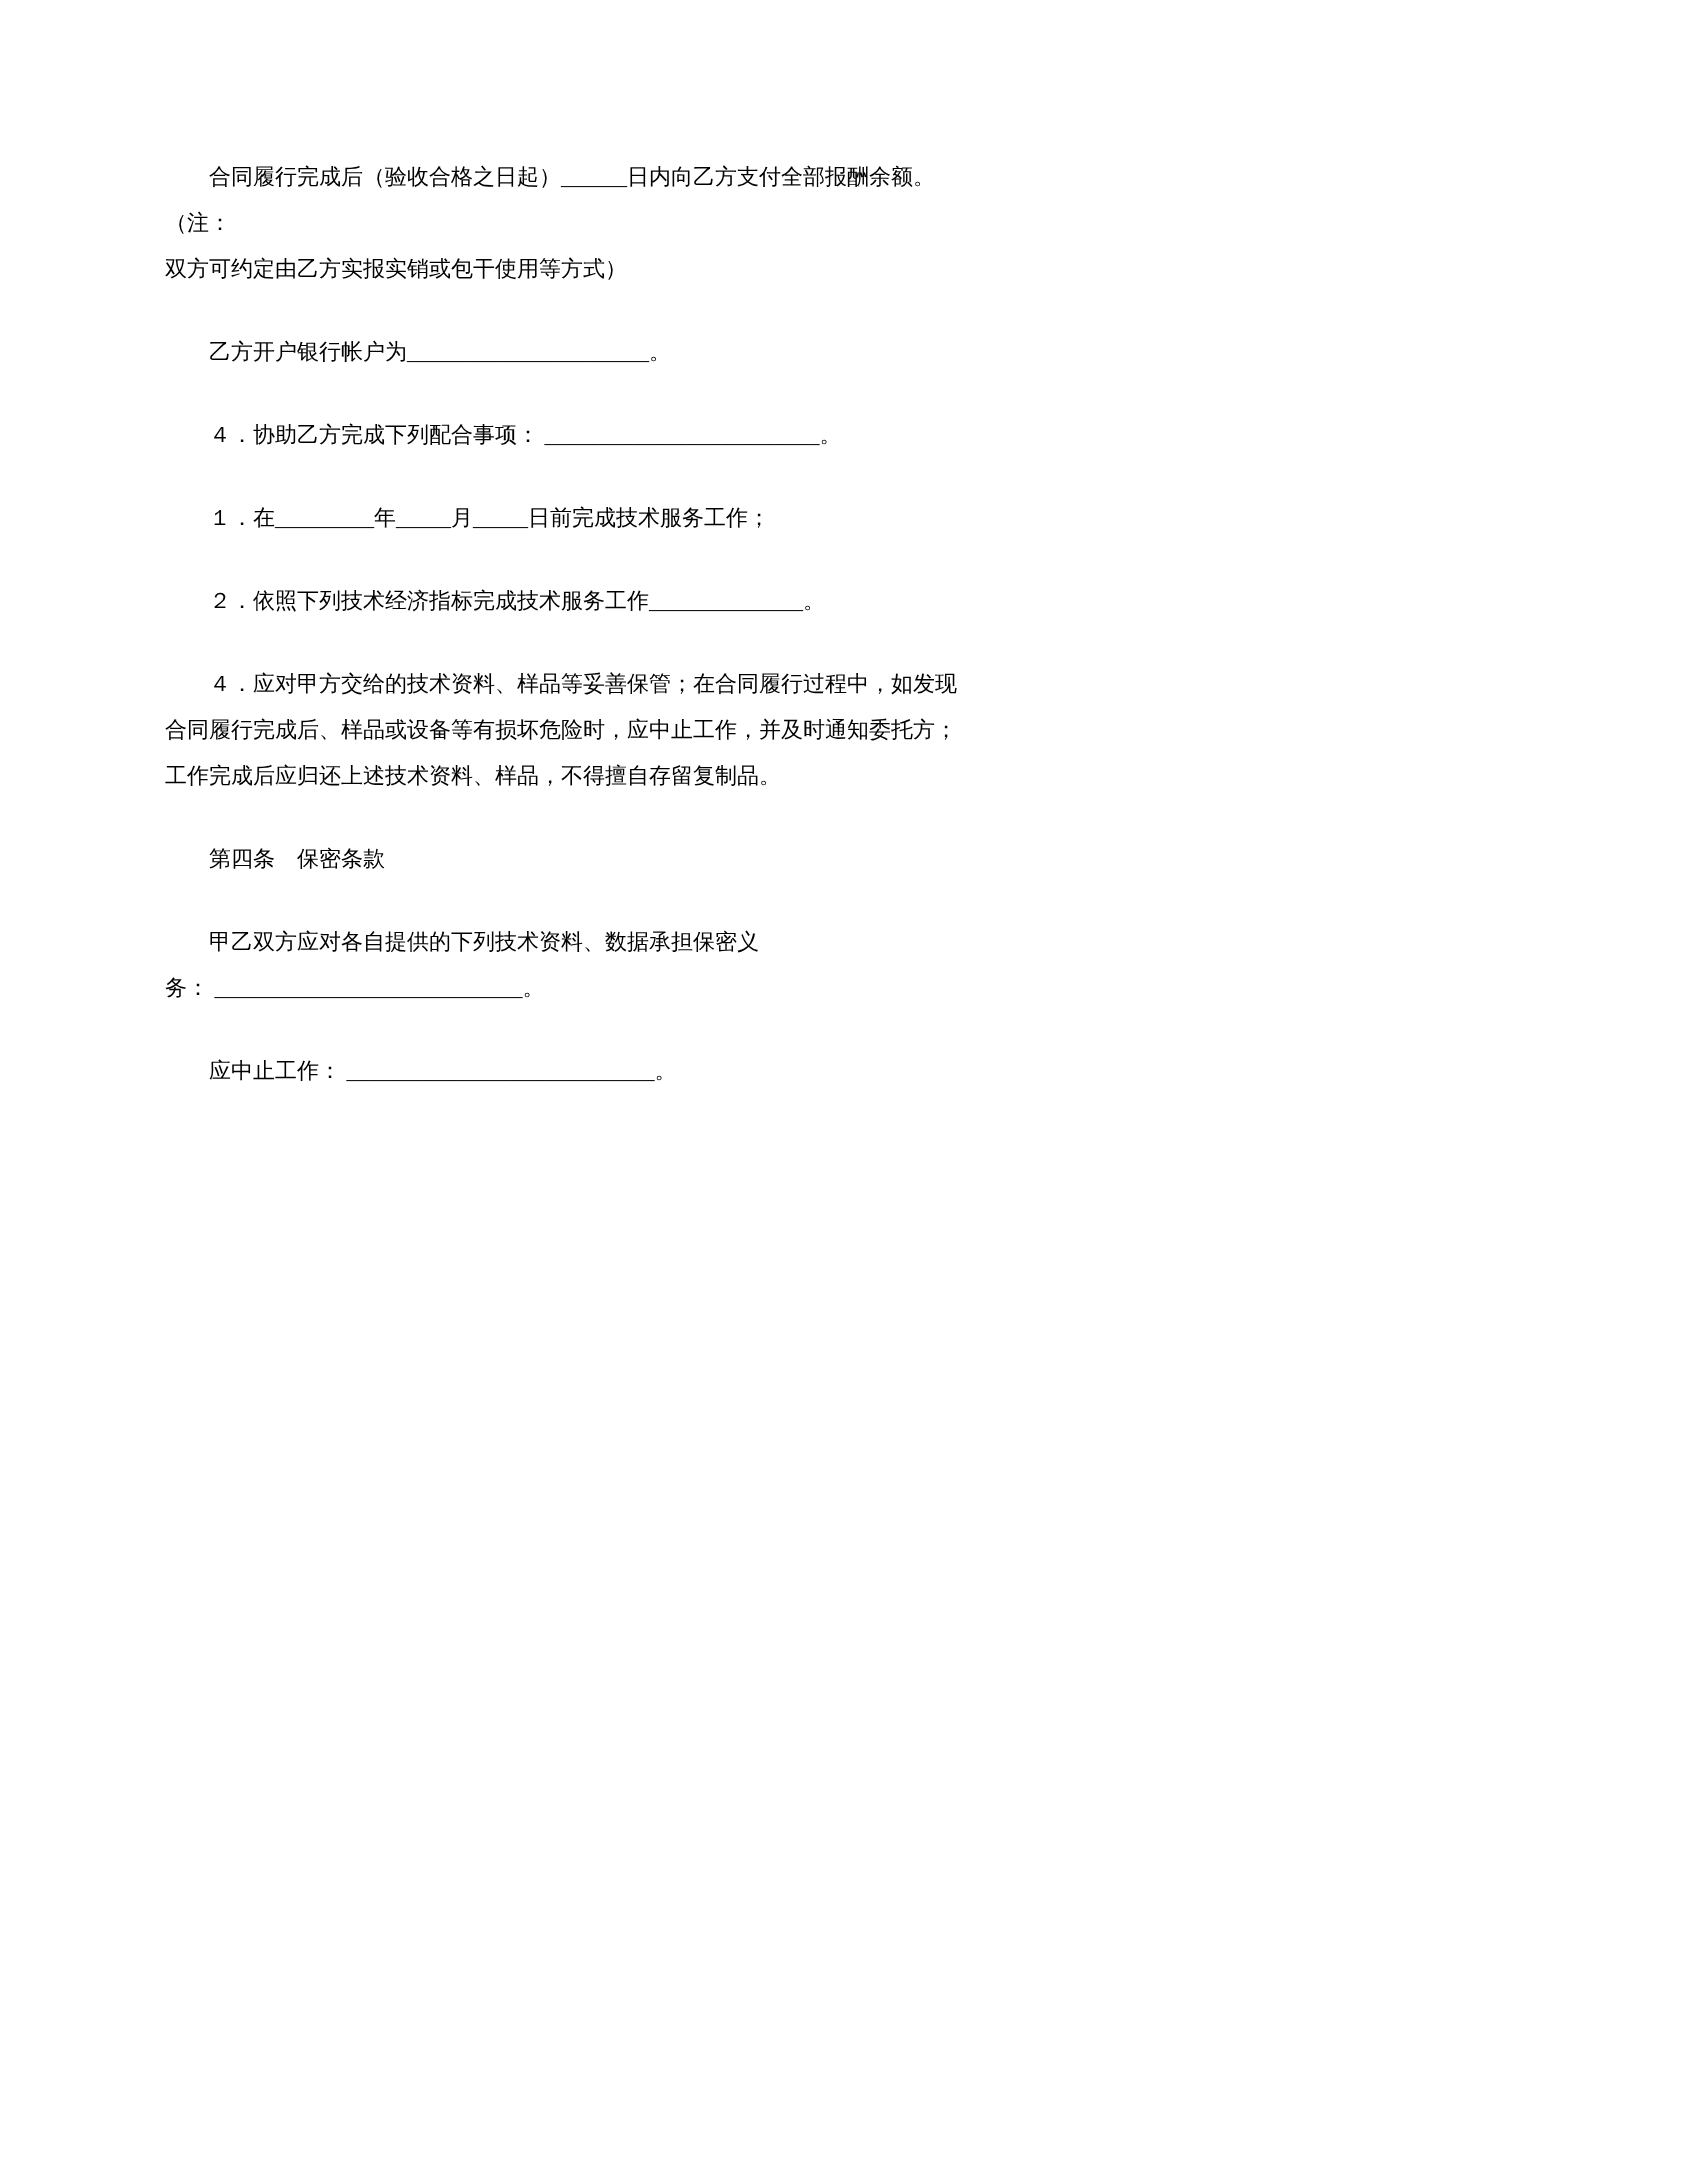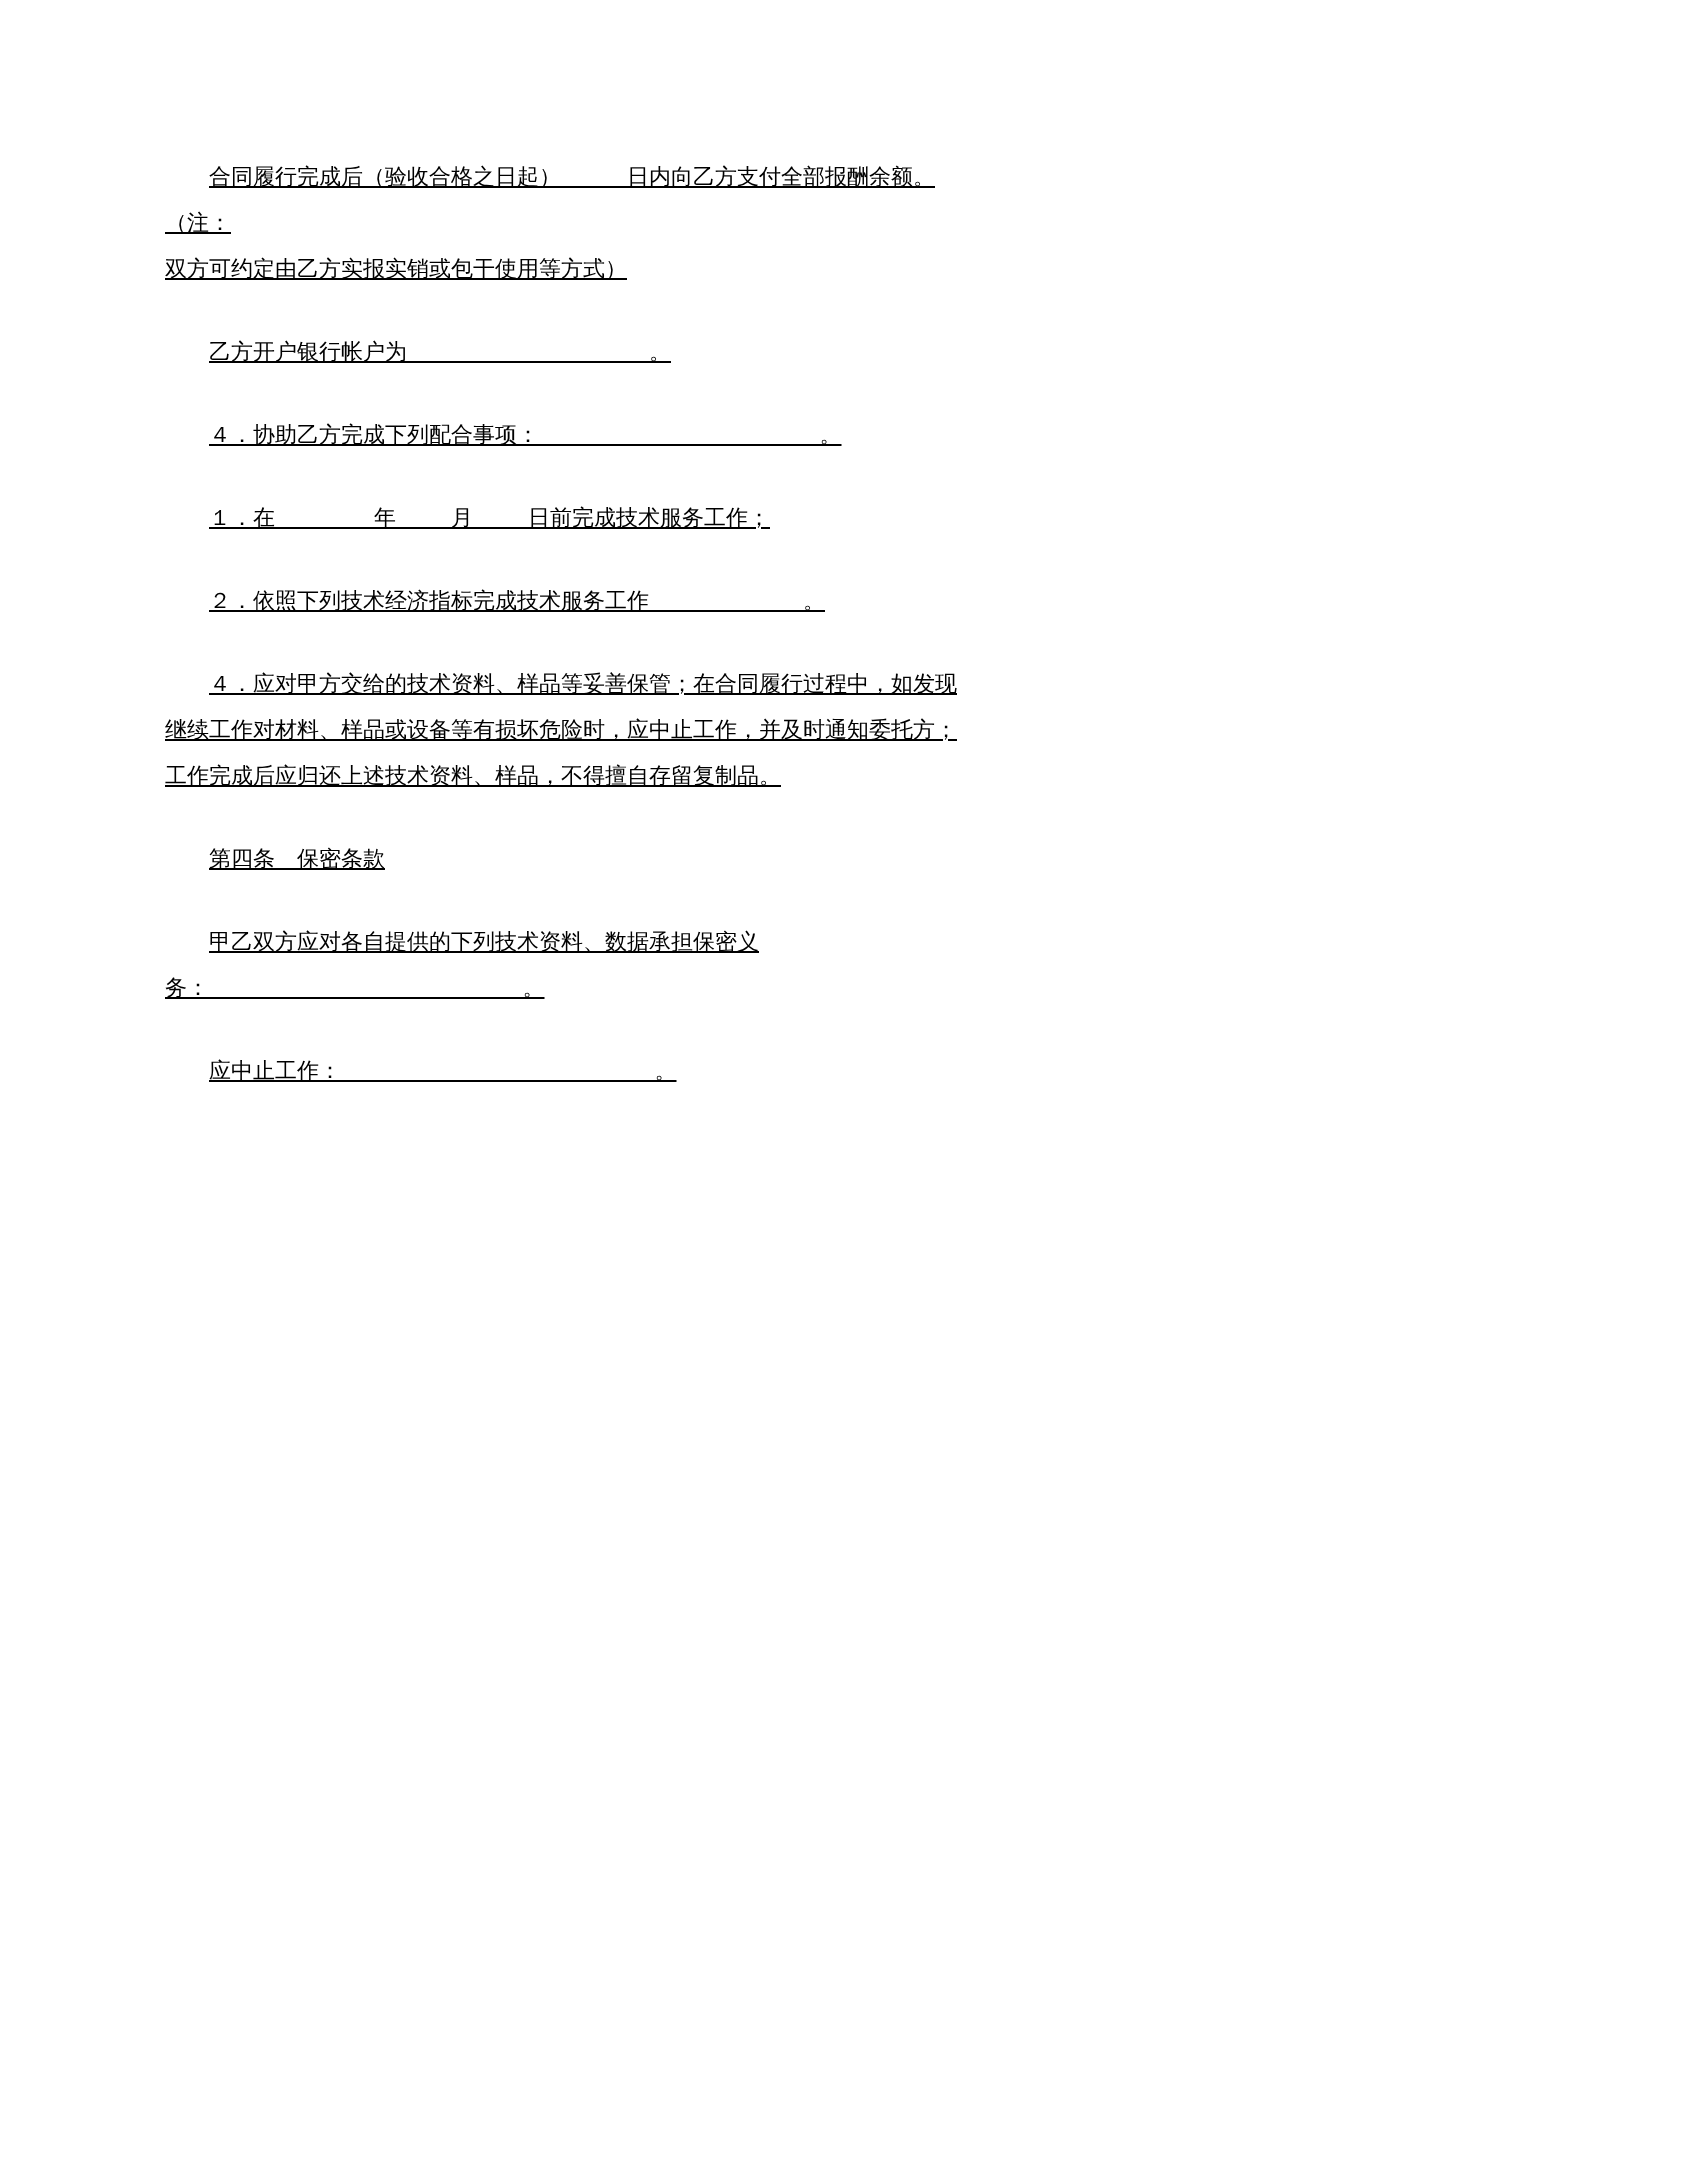--- a/index.html
+++ b/index.html
@@ -24,21 +24,20 @@
   .doc {
     width: 826px;
   }
   .doc p {
     font-size: 22px;
     line-height: 46px;
     margin: 0 0 37px 0;
     text-indent: 44px;
     white-space: normal;
     word-break: keep-all;
-    text-decoration: underline;
   }
   .doc p span {
     display: inline;
   }
 </style>
 </head>
 <body>
 
 <div class="page">
   <div class="doc">
@@ -61,21 +60,21 @@
       <span>１．在_________年_____月_____日前完成技术服务工作；</span>
     </p>
 
     <p>
       <span>２．依照下列技术经济指标完成技术服务工作______________。</span>
     </p>
 
 
     <p>
       <span>４．应对甲方交给的技术资料、样品等妥善保管；在合同履行过程中，如发现</span><br>
-      <span>继续工作对材料、样品或设备等有损坏危险时，应中止工作，并及时通知委托方；</span><br>
+      <span>合同履行完成后、样品或设备等有损坏危险时，应中止工作，并及时通知委托方；</span><br>
       <span>工作完成后应归还上述技术资料、样品，不得擅自存留复制品。</span>
     </p>
 
     <p>
       <span>第四条　保密条款</span>
     </p>
 
     <p>
       <span>甲乙双方应对各自提供的下列技术资料、数据承担保密义</span><br>
       <span>务： ____________________________。</span>

